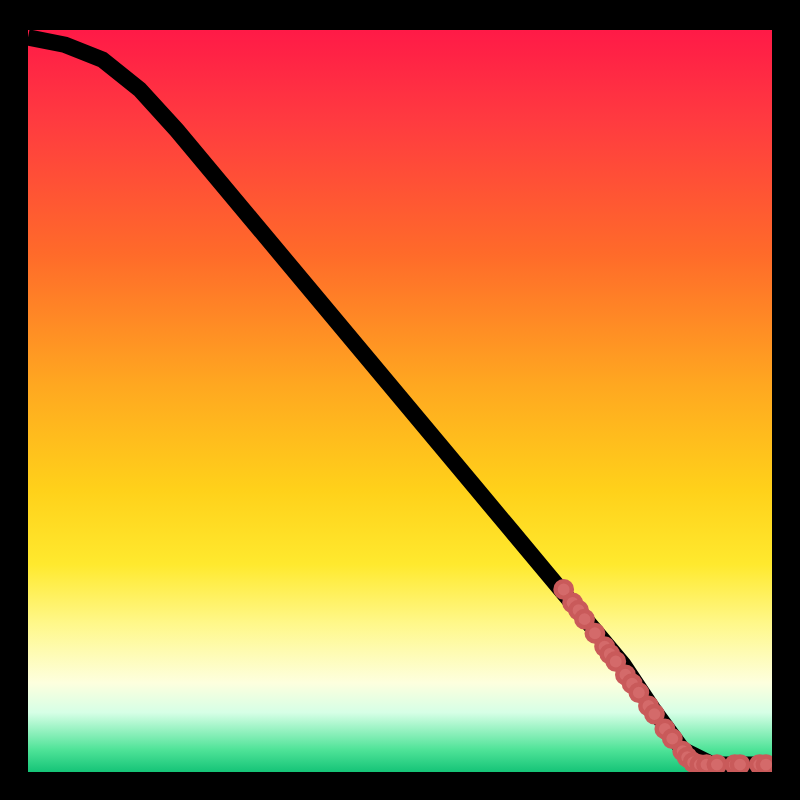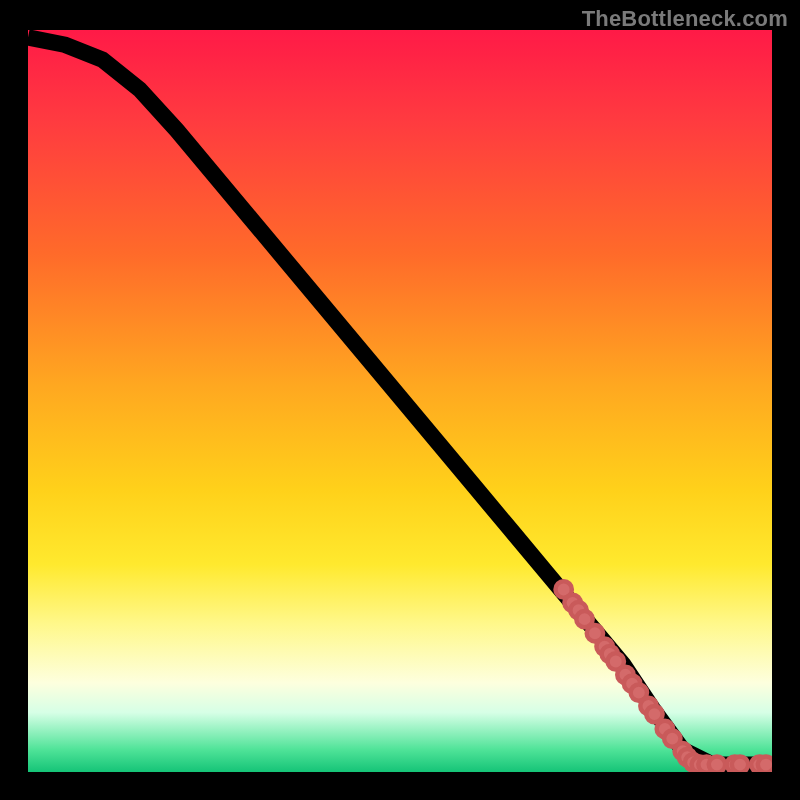--- a/index.html
+++ b/index.html
@@ -74,21 +74,20 @@
     fill: #d46a6a;
     stroke: #c95a5a;
     stroke-width: 0.6;
   }
 </style>
 </head>
 <body>
 
 <div class="frame">
 
-  <div class="watermark">TheBottleneck.com</div>
 
   <div class="plot-outer">
     <div class="plot-gradient"></div>
 
     <svg class="curve" viewBox="0 0 100 100" preserveAspectRatio="none">
       <path id="curve-path" class="curve-line" d="M0.00 1.00 L5.00 2.00 L10.00 4.00 L15.00 8.00 L20.00 13.50 L25.00 19.50 L30.00 25.50 L35.00 31.50 L40.00 37.50 L45.00 43.50 L50.00 49.50 L55.00 55.50 L60.00 61.50 L65.00 67.50 L70.00 73.50 L75.00 79.50 L80.00 85.50 L84.00 91.50 L88.00 97.00 L92.00 99.00 L96.00 99.00 L100.00 99.00"></path>
       <g id="dots-group">
           <circle cx="72.00" cy="75.40" r="1.1" class="dot"></circle>
           <circle cx="73.20" cy="77.20" r="1.1" class="dot"></circle>
           <circle cx="74.00" cy="78.20" r="1.1" class="dot"></circle>

